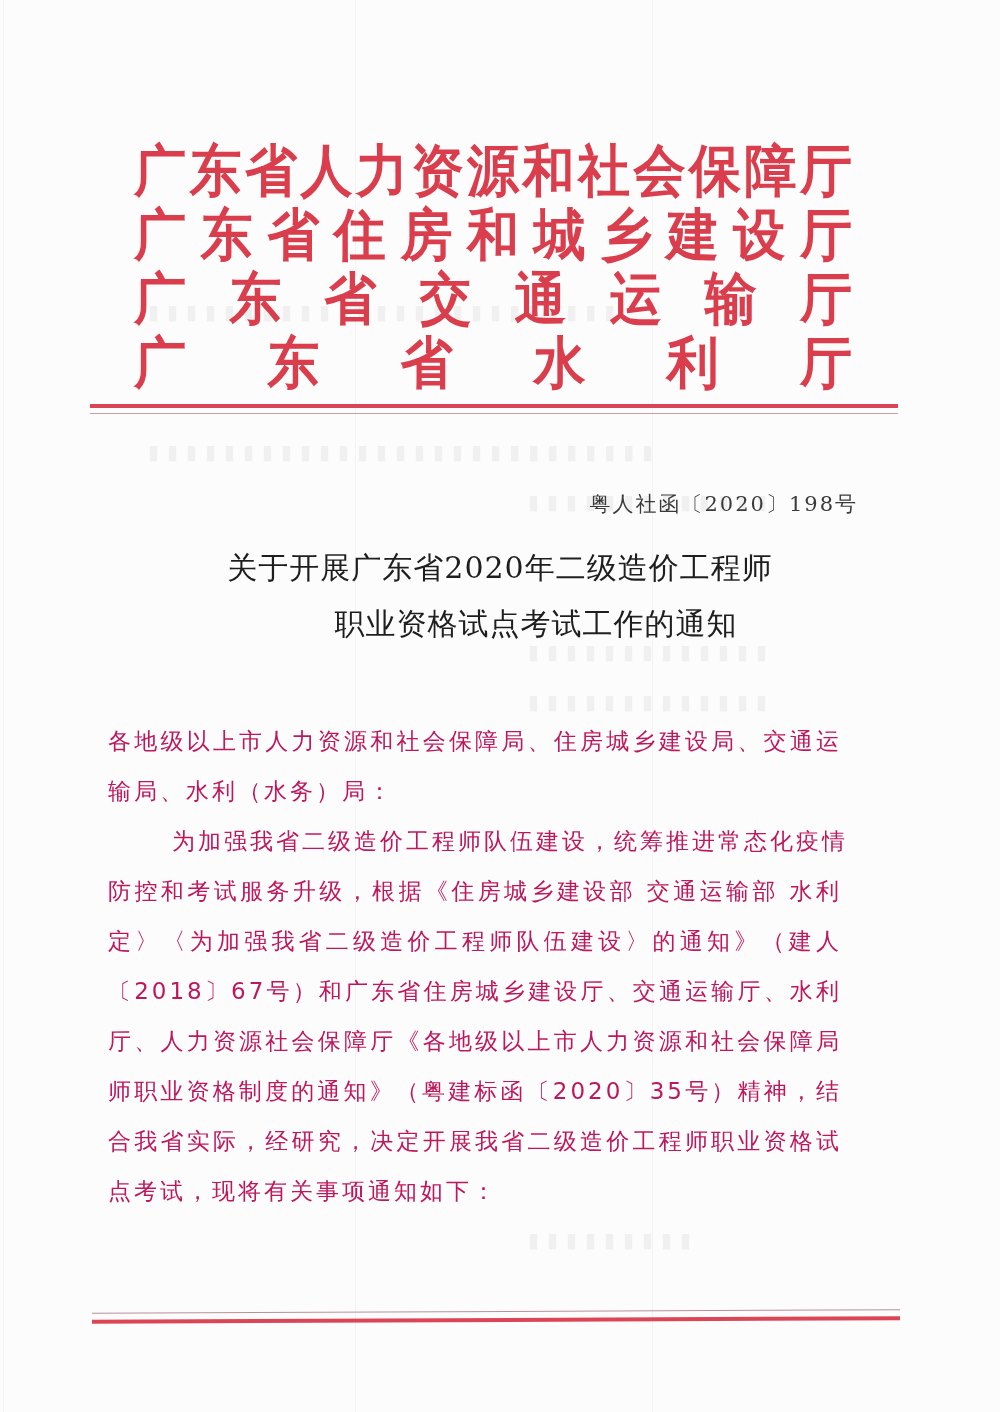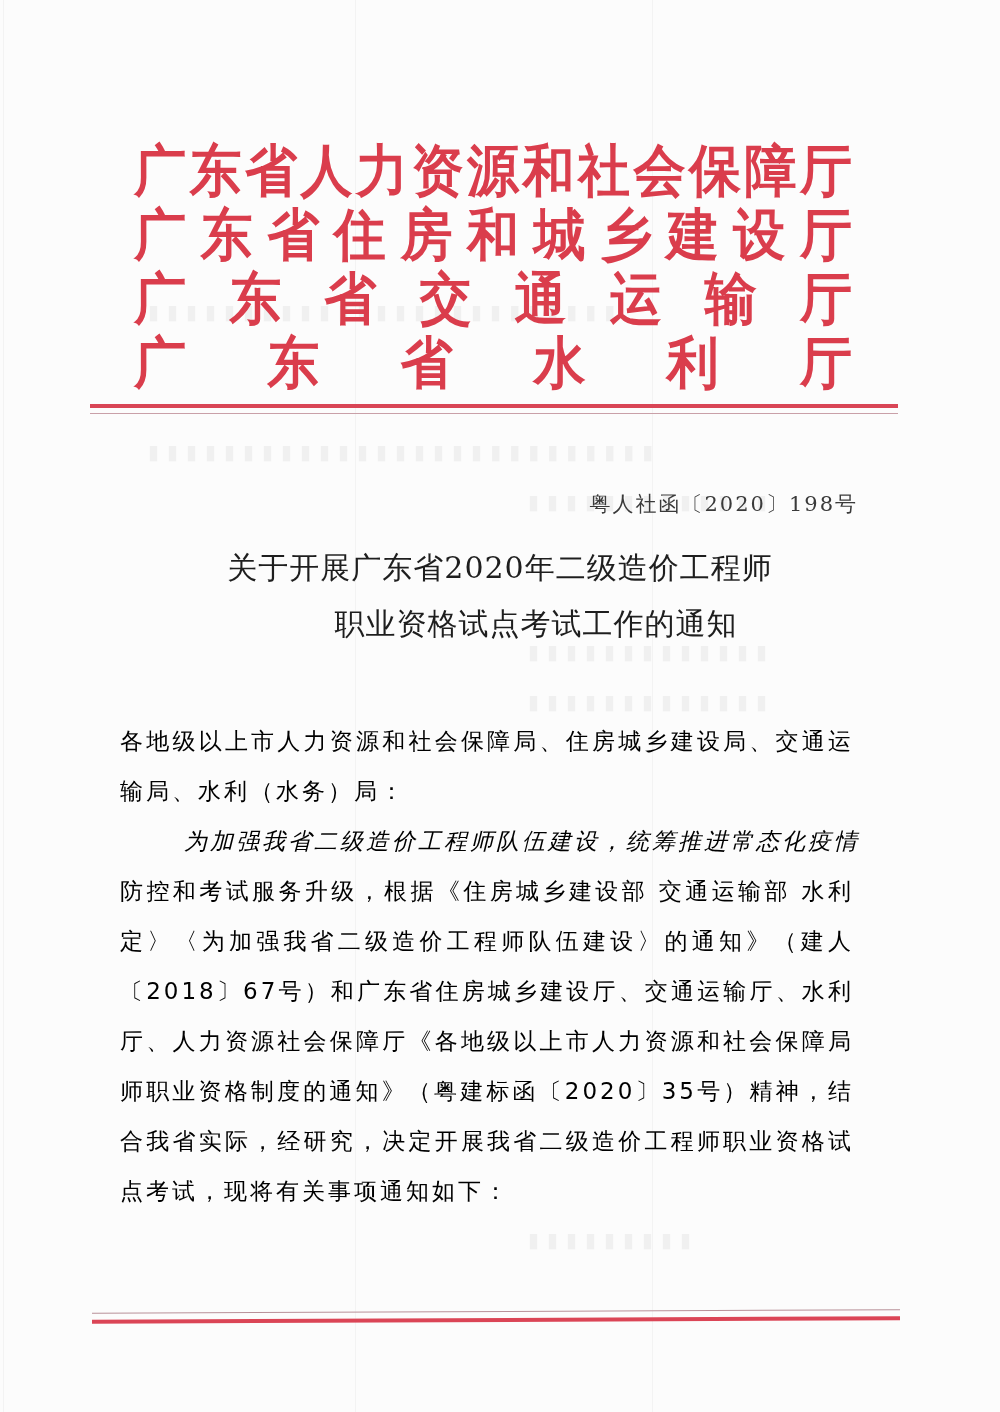--- a/index.html
+++ b/index.html
@@ -42,31 +42,31 @@
   }
 
   .title {
     position: absolute; left: 0; width: 1000px; text-align: center;
     font-size: 30px; color: #1e1e1e; letter-spacing: 1px;
   }
   .title.t1 { top: 548px; }
   .title.t2 { top: 604px; margin-left: 36px; }
 
   .body-text {
-    position: absolute; left: 120px; top: 716px; width: 734px;
+    position: absolute; left: 108px; top: 716px; width: 734px;
     font-family: "DejaVu Sans", sans-serif;
-    font-size: 23px; color: #000000;
+    font-size: 23px; color: #be185d;
   }
   .body-line {
     height: 50px; line-height: 50px;
     white-space: nowrap; text-align: justify; text-align-last: justify;
     letter-spacing: 3px;
   }
   .body-line.last { text-align-last: left; }
-  .body-line.indent { padding-left: 64px; font-style: italic; }
+  .body-line.indent { padding-left: 64px; }
 
   .rule-bot-thin { position: absolute; left: 92px; top: 1311px; width: 808px; height: 1px; background: #b89098; transform: rotate(-0.25deg); }
   .rule-bot-thick { position: absolute; left: 92px; top: 1318px; width: 808px; height: 4px; background: #db4556; transform: rotate(-0.25deg); }
 </style>
 </head>
 <body>
 
 <div class="page">
   <div class="fold f1"></div>
   <div class="fold f2"></div>

